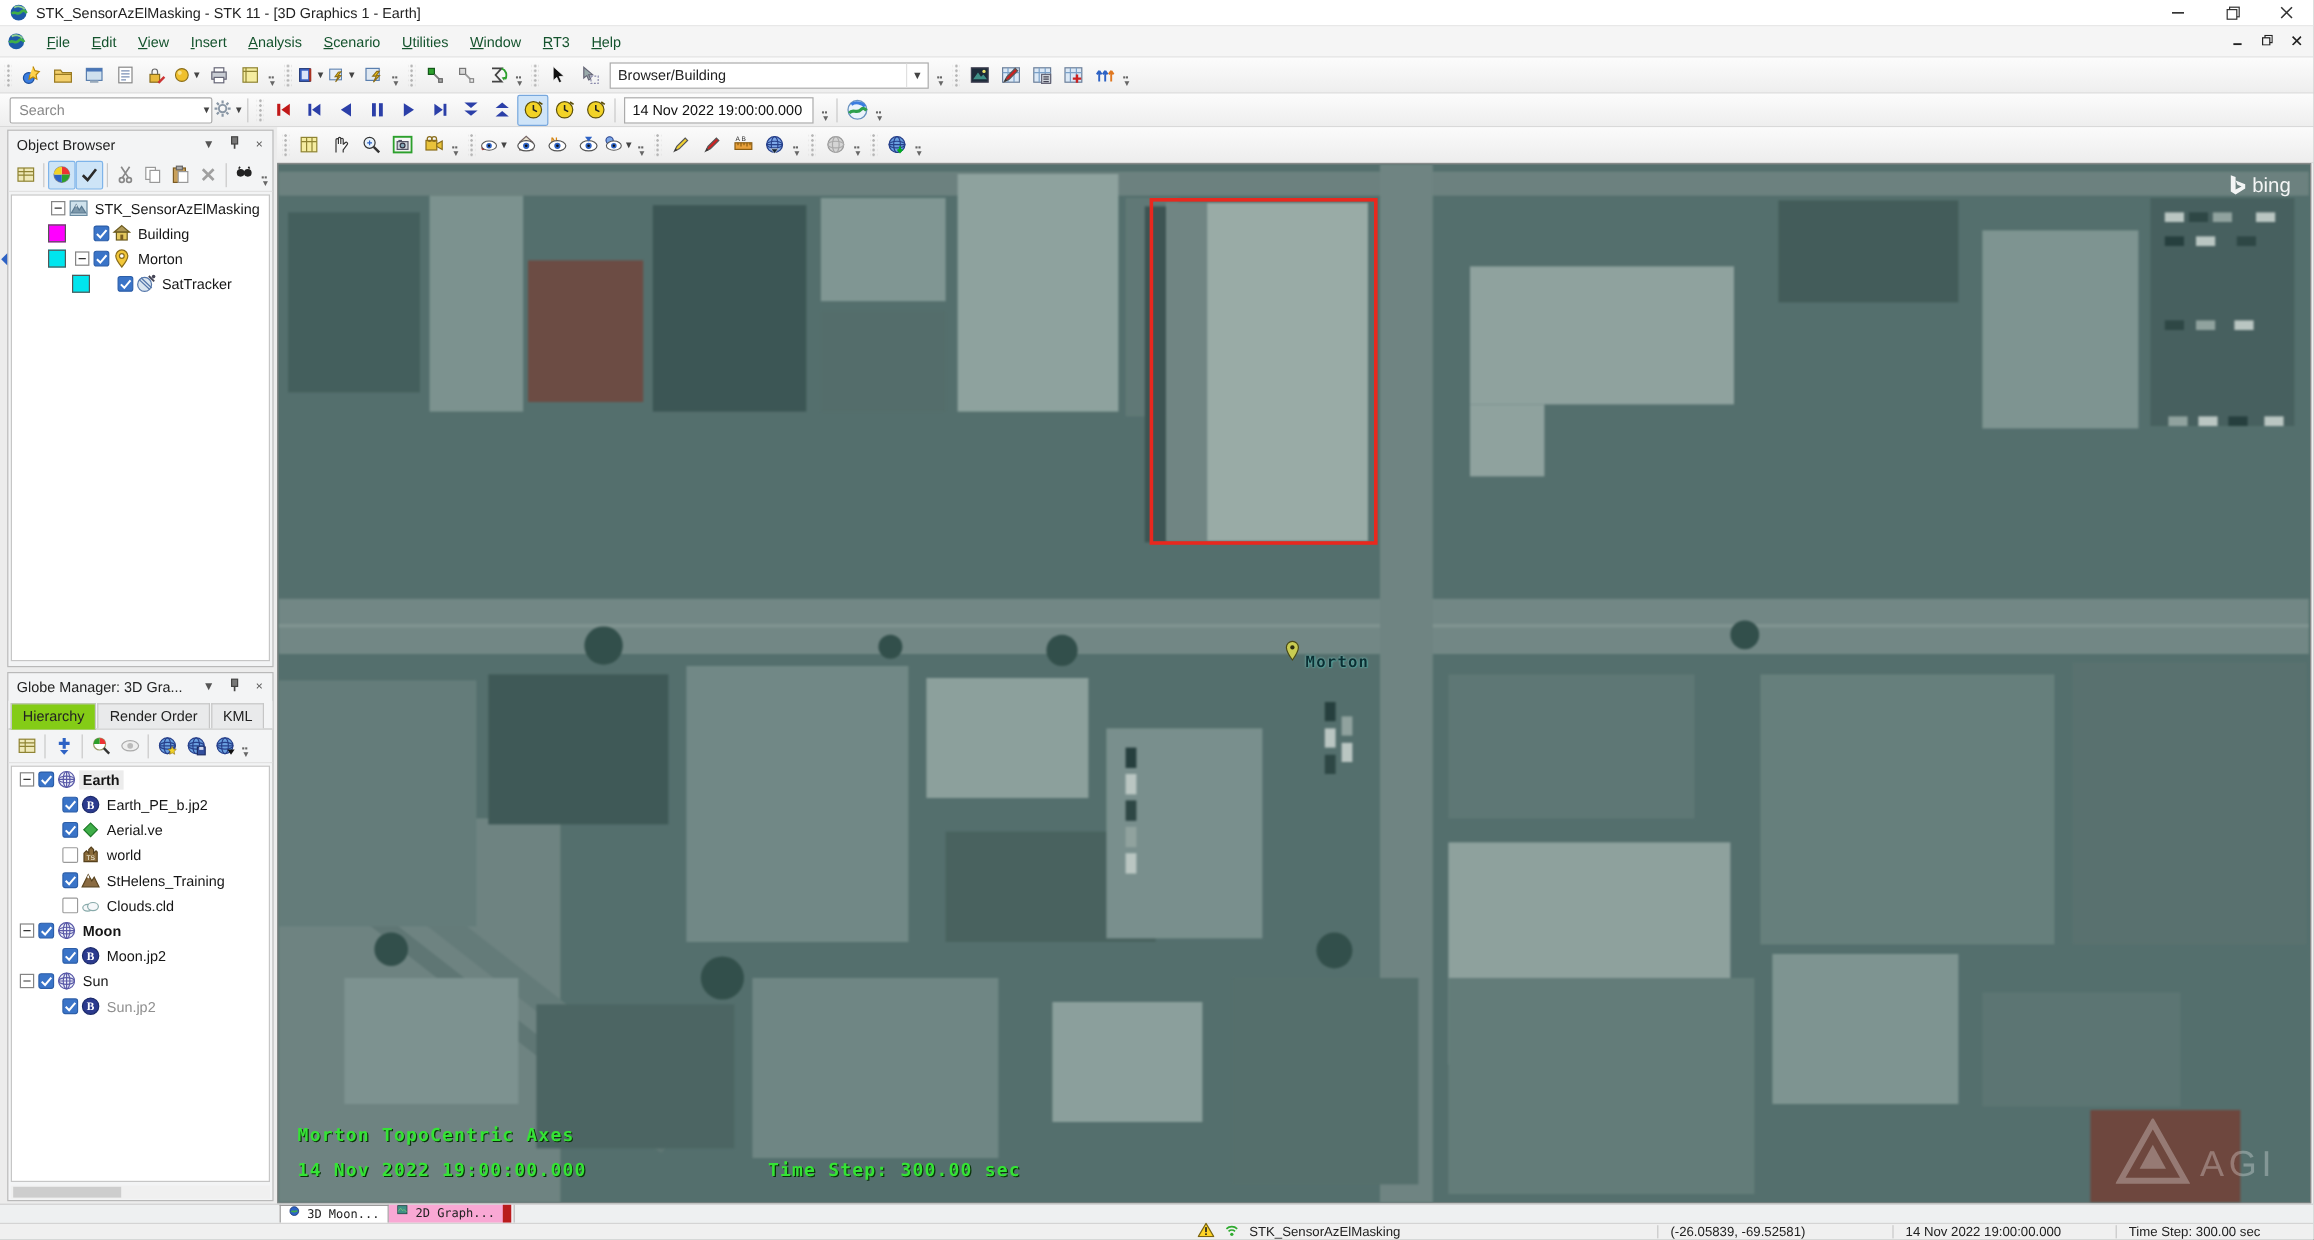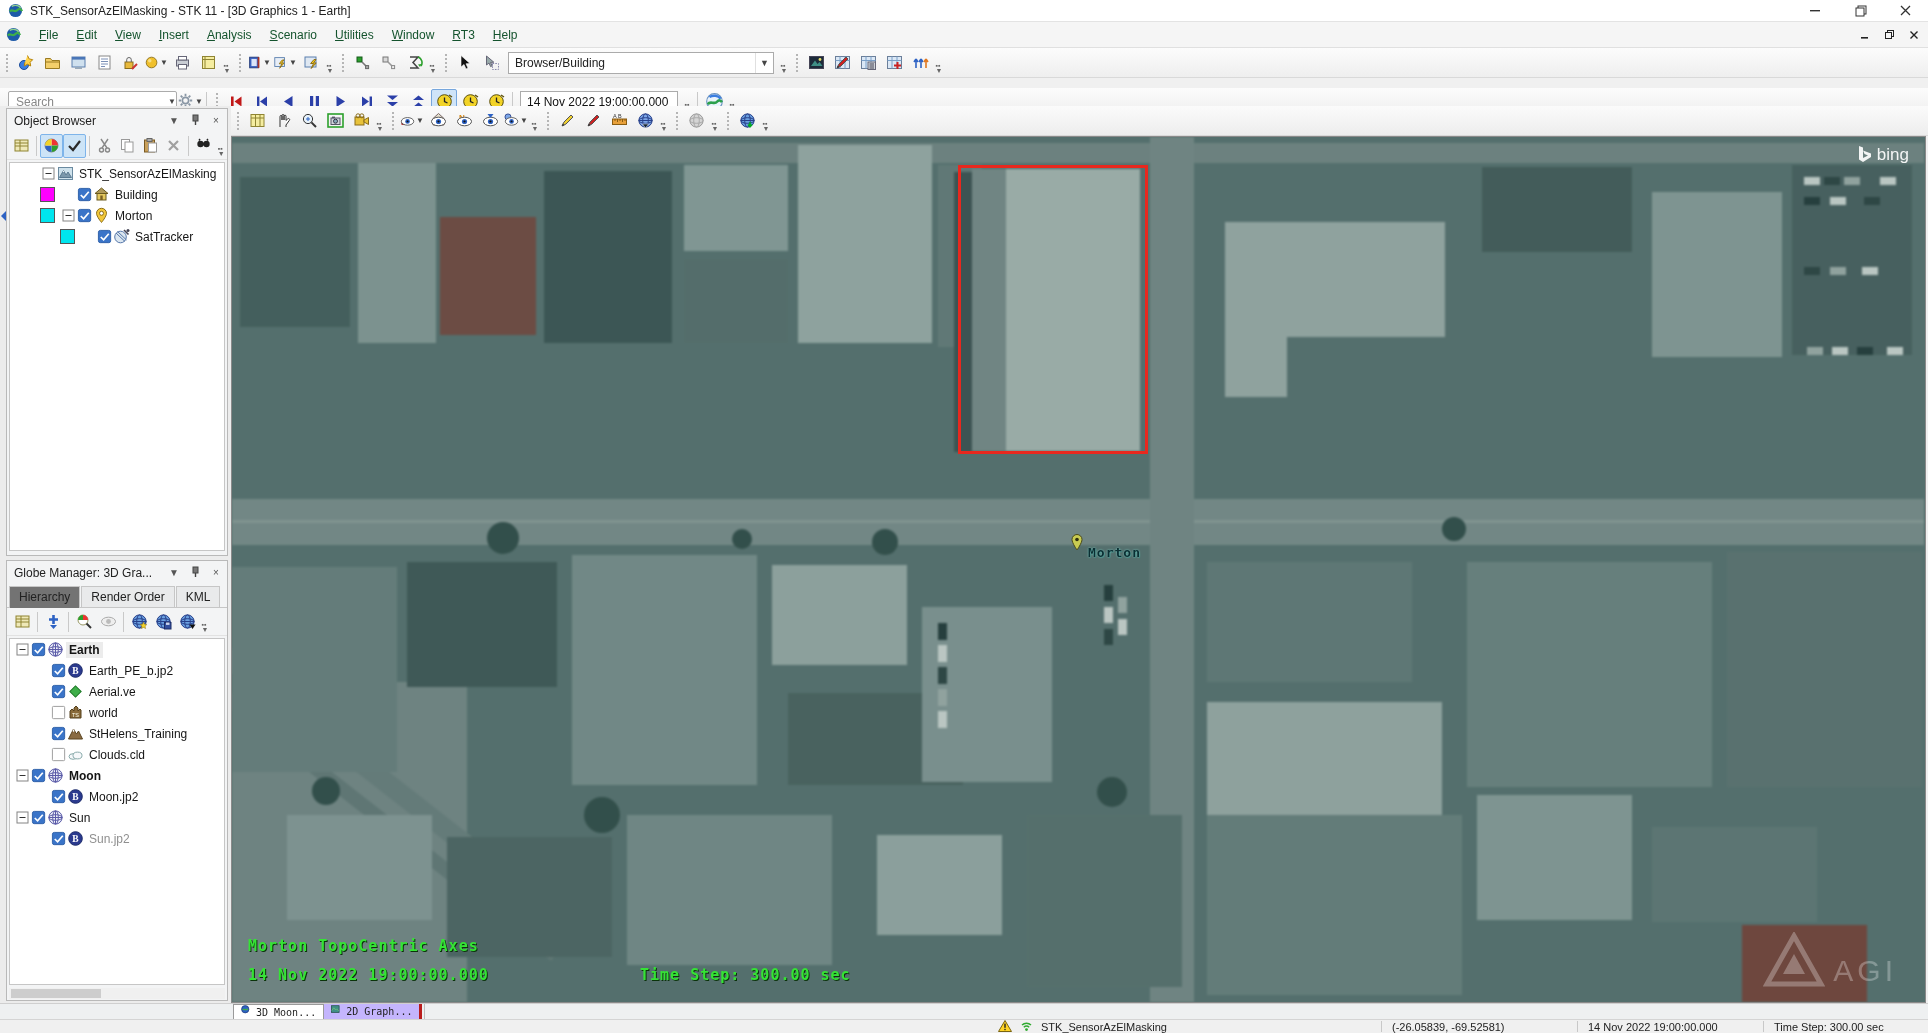--- a/index.html
+++ b/index.html
@@ -18,21 +18,21 @@
   
   #menubar{position:absolute;left:0;top:22px;width:100%;height:26px;background:#f5f5f5;
     display:flex;align-items:center;border-bottom:1px solid #e0e0e0;box-sizing:border-box;}
   #menubar .micon{margin:0 8px 0 6px;display:flex;}
   .menu-item{padding:4px 9px;color:#14532d;}
   #mdicontrols{margin-left:auto;display:flex;align-items:center;padding-right:10px;gap:16px;color:#222;font-weight:bold;font-size:11px;}
   
   .toolbar{position:absolute;left:0;width:100%;background:linear-gradient(#fcfcfc,#eeeeee);
     display:flex;align-items:center;box-sizing:border-box;border-bottom:1px solid #d9d9d9;}
   #toolbar1{top:48px;height:30px;}
-  #toolbar2{top:88px;height:28px;}
+  #toolbar2{top:78px;height:28px;}
   .grip{width:6px;height:20px;margin:0 3px 0 4px;
     background-image:radial-gradient(circle,#b5b5b5 1px,transparent 1.2px);
     background-size:4px 4px;background-position:center;}
   .tbtn{width:24px;height:24px;display:flex;align-items:center;justify-content:center;border:1px solid transparent;border-radius:2px;}
   .tbtn.pressed{background:#cde4f7;border-color:#7eb4ea;}
   .dd{font-size:8px;color:#444;margin-left:1px;align-self:center;}
   .grp-more{width:12px;height:22px;display:flex;flex-direction:column;align-items:center;justify-content:flex-end;color:#666;font-size:7px;line-height:5px;padding-bottom:2px;}
   .tsep{width:1px;height:20px;background:#c9c9c9;margin:0 3px;}
   .combo{height:20px;width:258px;background:#fff;border:1px solid #ababab;display:flex;align-items:center;
     padding-left:6px;margin:0 4px;color:#222;}
@@ -61,21 +61,21 @@
   .slot{width:17px;display:flex;align-items:center;justify-content:center;flex:none;}
   .swcol{width:26px;flex:none;display:flex;align-items:center;justify-content:center;}
   .sw{width:13px;height:13px;border:1px solid #555;}
   .cb{width:16px;flex:none;display:flex;align-items:center;}
   .ticon2{width:19px;flex:none;display:flex;align-items:center;}
   .tlabel{padding:1px 3px;white-space:nowrap;color:#151515;}
   .tlabel.bold{font-weight:bold;background:#ececec;}
   .tlabel.muted{color:#8f8f8f;}
   .tabs{height:23px;display:flex;align-items:flex-end;padding-left:2px;background:#f3f4f5;border-bottom:1px solid #c6c6c6;}
   .tab{padding:3px 9px 3px 9px;border:1px solid #c6c6c6;border-bottom:none;margin-right:1px;background:#e9eaeb;color:#222;}
-  .tab.active{background:#737373;position:relative;top:1px;padding-bottom:4px;}
+  .tab.active{background:#84cc16;position:relative;top:1px;padding-bottom:4px;}
   .hscroll{position:absolute;left:2px;right:2px;bottom:1px;height:11px;background:#f0f0f0;}
   .hthumb{position:absolute;left:2px;top:1px;width:90px;height:9px;background:#cdcdcd;}
   
   #viewtoolbar{position:absolute;left:231px;top:106px;width:1697px;height:30px;background:linear-gradient(#fbfbfb,#ededed);
      display:flex;align-items:center;box-sizing:border-box;border-bottom:1px solid #d9d9d9;}
   #mapframe{position:absolute;left:231px;top:136px;width:1695px;height:867px;border:1px solid #8a8a8a;box-sizing:border-box;background:#546f6d;}
   #map{position:absolute;inset:0;overflow:hidden;}
   #scene{position:absolute;inset:0;filter:blur(1.1px) saturate(.9);}
   #scene i,#decor i{position:absolute;display:block;}
   #redbox{position:absolute;left:726px;top:28px;width:184px;height:283px;border:3px solid #e8281e;}
@@ -87,22 +87,22 @@
   #ovl-axes{left:16px;top:800px;}
   #ovl-time{left:16px;top:829px;}
   #ovl-step{left:408px;top:829px;}
   #binglogo{position:absolute;right:16px;top:8px;display:flex;align-items:center;gap:4px;color:#fff;
      font-size:17px;opacity:.92;}
   #agilogo{position:absolute;right:28px;bottom:14px;display:flex;align-items:flex-end;gap:8px;opacity:.28;color:#fff;
      font-size:30px;letter-spacing:4px;font-family:"Liberation Sans",sans-serif;}
   
   #tabbar{position:absolute;left:0;top:1003px;width:100%;height:16px;background:#eef0f1;border-top:1px solid #cfcfcf;
      display:flex;align-items:stretch;padding-left:233px;box-sizing:border-box;}
-  .btab{display:flex;align-items:center;gap:3px;padding:0 7px;border-right:3px solid #b91c1c;
-     font-family:"DejaVu Sans Mono",monospace;font-size:10px;color:#222;background:#c4b5fd;}
+  .btab{display:flex;align-items:center;gap:3px;padding:0 7px;border-right:7px solid #b91c1c;
+     font-family:"DejaVu Sans Mono",monospace;font-size:10px;color:#222;background:#f9a8d4;}
   .btab.active{background:#ffffff;border:1px solid #9a9a9a;border-bottom:none;}
   #tabbar .endline{width:1px;background:#bdbdbd;margin-left:2px;}
   #statusbar{position:absolute;left:0;top:1019px;width:100%;height:14px;background:#f0f0f0;border-top:1px solid #d4d4d4;
      display:flex;align-items:center;font-size:11px;color:#222;box-sizing:border-box;}
   .ssep{width:1px;height:11px;background:#c8c8c8;margin:0 6px;}
   .sitem{padding:0 4px;white-space:nowrap;}
   #statusbar .spacer{flex:1;}
   #dock-ind{position:absolute;left:0;top:210px;}
 </style>
 </head>

